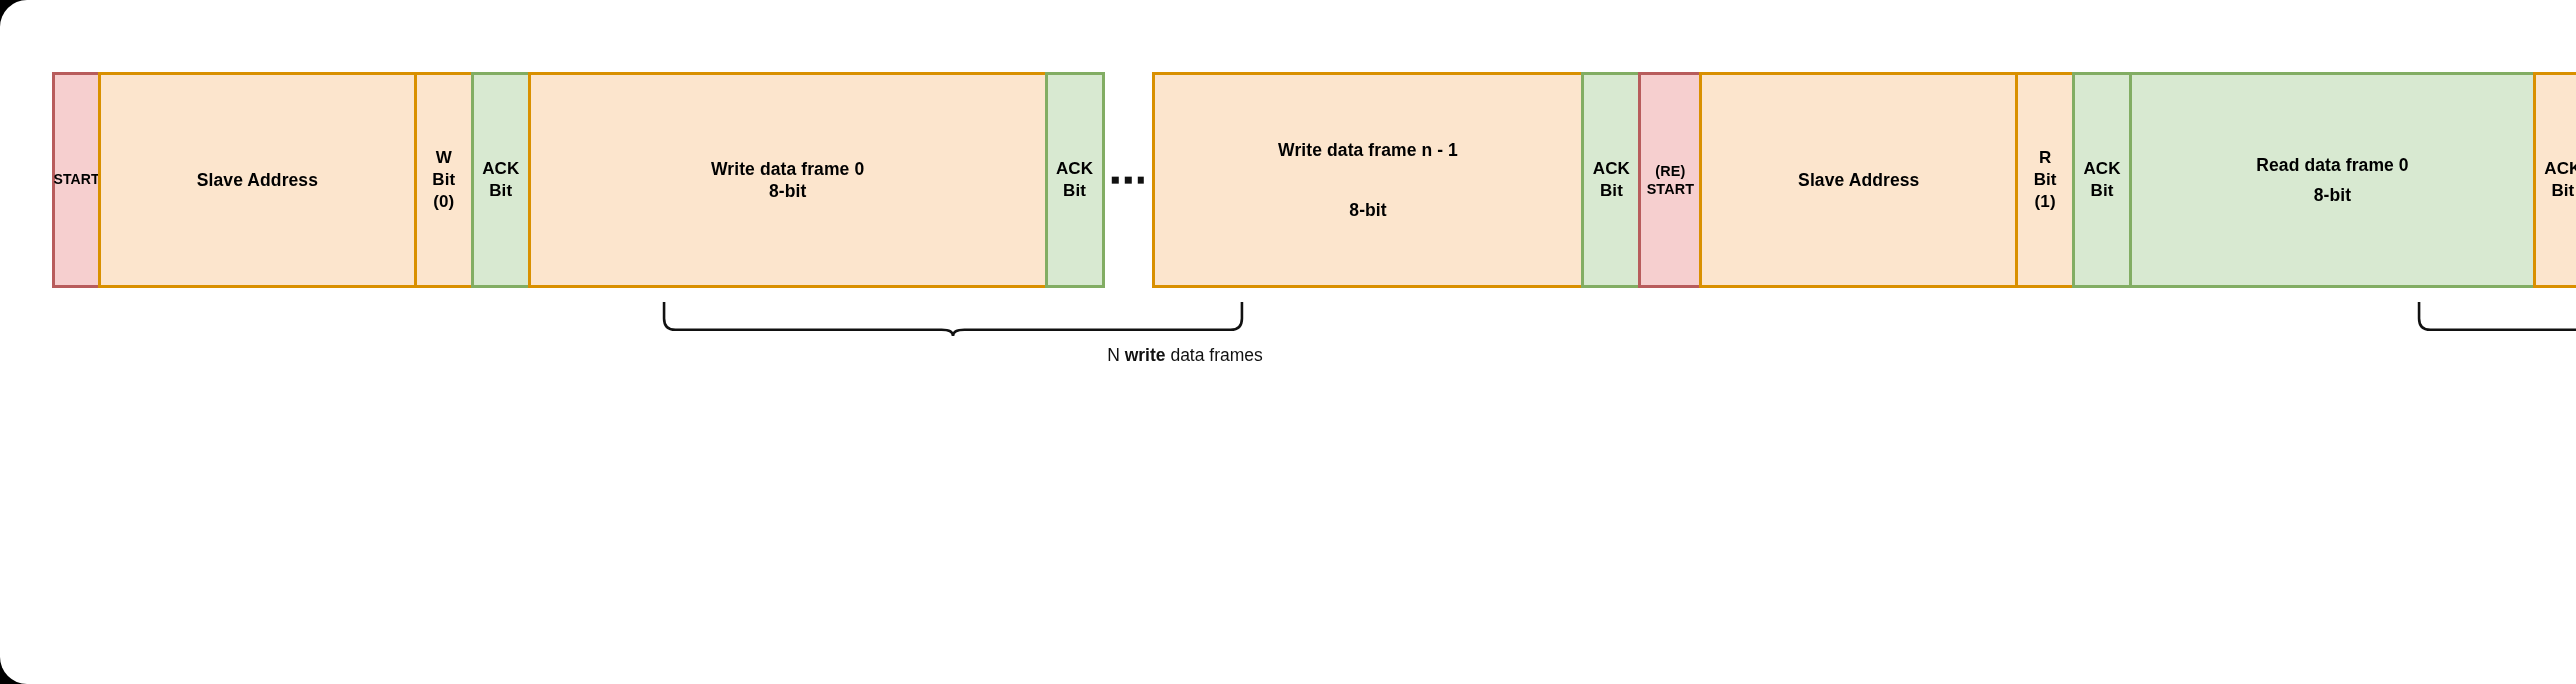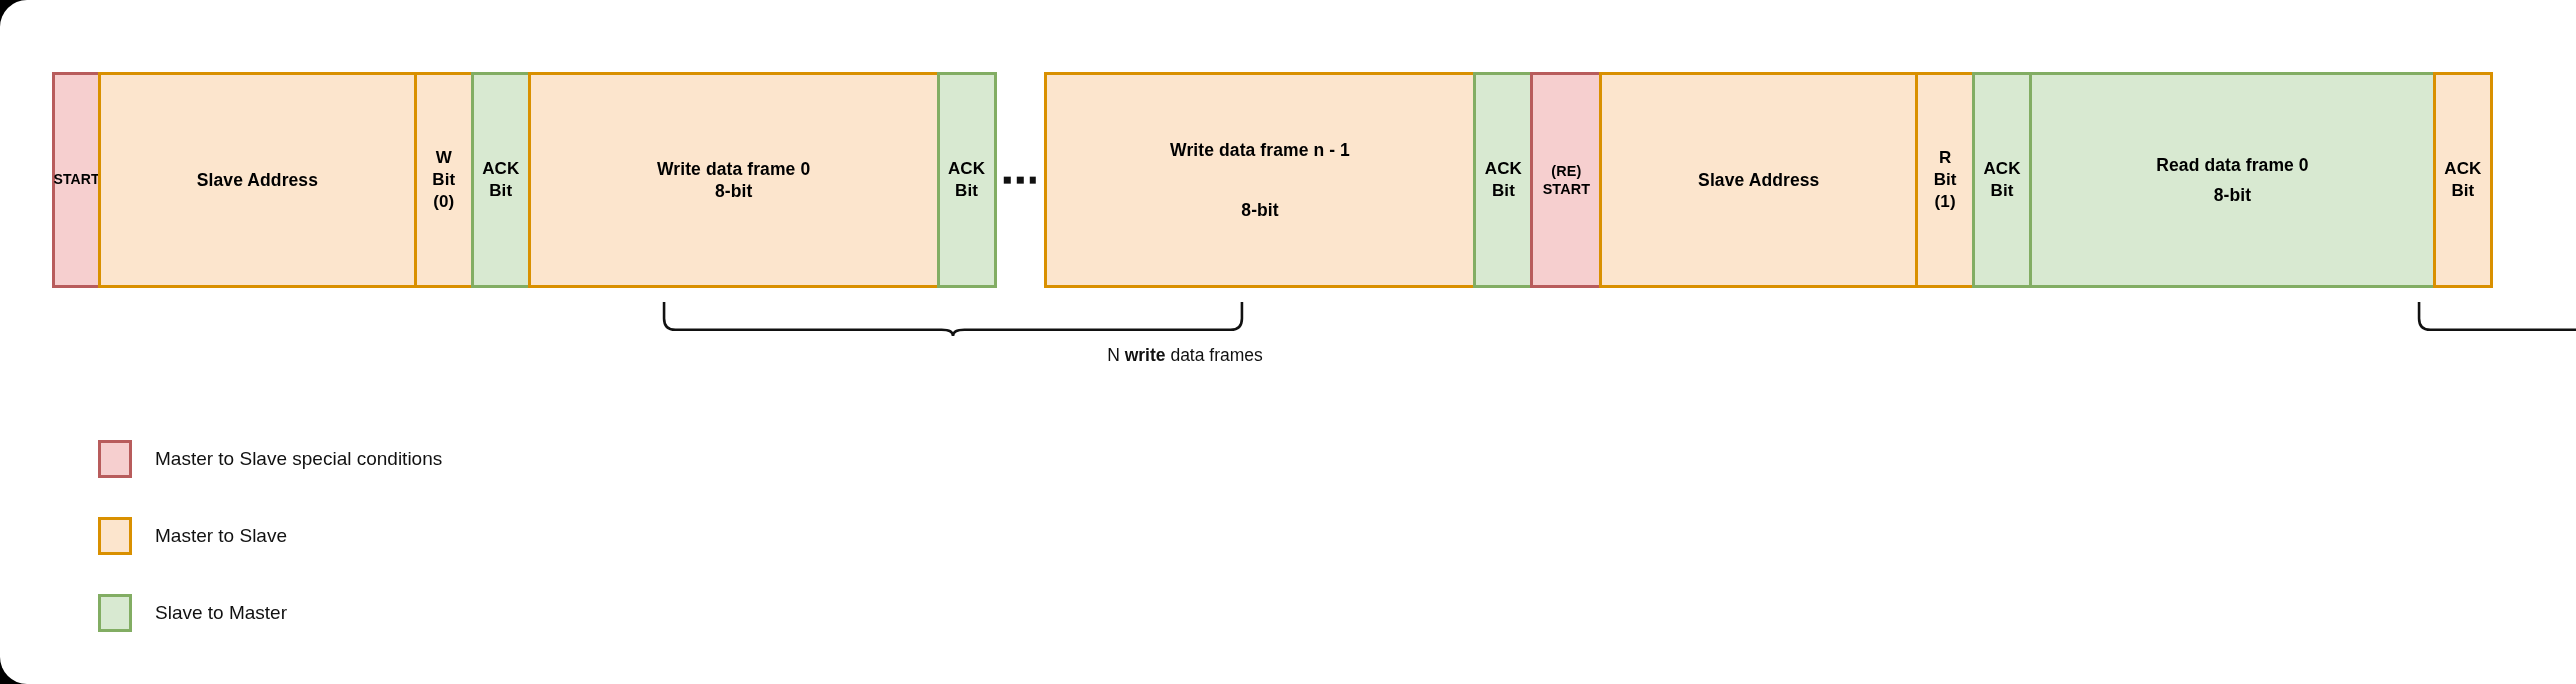--- a/index.html
+++ b/index.html
@@ -68,21 +68,21 @@
       </div>
       <div class="blk orange" style="width: 60px; font-size: 17px;">
         <span class="ln">W</span>
         <span class="ln">Bit</span>
         <span class="ln">(0)</span>
       </div>
       <div class="blk green" style="width: 60px; font-size: 17px;">
         <span class="ln">ACK</span>
         <span class="ln">Bit</span>
       </div>
-      <div class="blk orange" style="width: 412px; font-size: 17.5px;">
+      <div class="blk orange" style="width: 520px; font-size: 17.5px;">
         <span class="ln">Write data frame 0</span>
         <span class="ln">8-bit</span>
       </div>
       <div class="blk green" style="width: 60px; font-size: 17px;">
         <span class="ln">ACK</span>
         <span class="ln">Bit</span>
       </div>
       <div class="gap" style="width: 47px;">
         <div class="dots">
           <i></i>
@@ -91,21 +91,21 @@
         </div>
       </div>
       <div class="blk orange" style="width: 433px; font-size: 17.5px;">
         <span class="ln">Write data frame n - 1</span>
         <span class="ln">8-bit</span>
       </div>
       <div class="blk green" style="width: 60px; font-size: 17px;">
         <span class="ln">ACK</span>
         <span class="ln">Bit</span>
       </div>
-      <div class="blk pink" style="width: 72px; font-size: 14.4px; text-align: center;">
+      <div class="blk pink" style="width: 64px; font-size: 14.4px; text-align: center;">
         <span class="ln">(RE)</span>
         <span class="ln">START</span>
       </div>
       <div class="blk orange" style="width: 319px; font-size: 17.5px;">
         <span class="ln">Slave Address</span>
       </div>
       <div class="blk orange" style="width: 60px; font-size: 17px;">
         <span class="ln">R</span>
         <span class="ln">Bit</span>
         <span class="ln">(1)</span>
@@ -131,29 +131,15 @@
         </svg>
       </div>
       <div class="bracelabel" style="left: 1185px; top: 345px;"><span>N </span><b>write</b><span> data frames</span></div>
       <div class="brace" style="left: 2417px; top: 302px; width: 1149px;">
         <svg viewBox="0 0 2230 66" preserveAspectRatio="none">
           <path d="M 4,0 L 4,32 Q 4,54 26,54 L 1093,54 Q 1115,54 1115,66 Q 1115,54 1137,54 L 2204,54 Q 2226,54 2226,32 L 2226,0" fill="none" stroke="#111" stroke-width="5" stroke-linecap="round"></path>
         </svg>
       </div>
     </div>
 
-  <div id="legend">
-      <div class="lrow">
-        <div class="lswatch pink" style="background: rgb(246, 207, 207); border: 3.1px solid rgb(184, 92, 92);"></div>
-        <div class="ltext">Master to Slave special conditions</div>
-      </div>
-      <div class="lrow">
-        <div class="lswatch orange" style="background: rgb(252, 229, 205); border: 3.1px solid rgb(217, 144, 0);"></div>
-        <div class="ltext">Master to Slave</div>
-      </div>
-      <div class="lrow">
-        <div class="lswatch green" style="background: rgb(216, 233, 209); border: 3.1px solid rgb(130, 173, 99);"></div>
-        <div class="ltext">Slave to Master</div>
-      </div>
-    </div>
 
 </div>
 
 
 </body></html>

